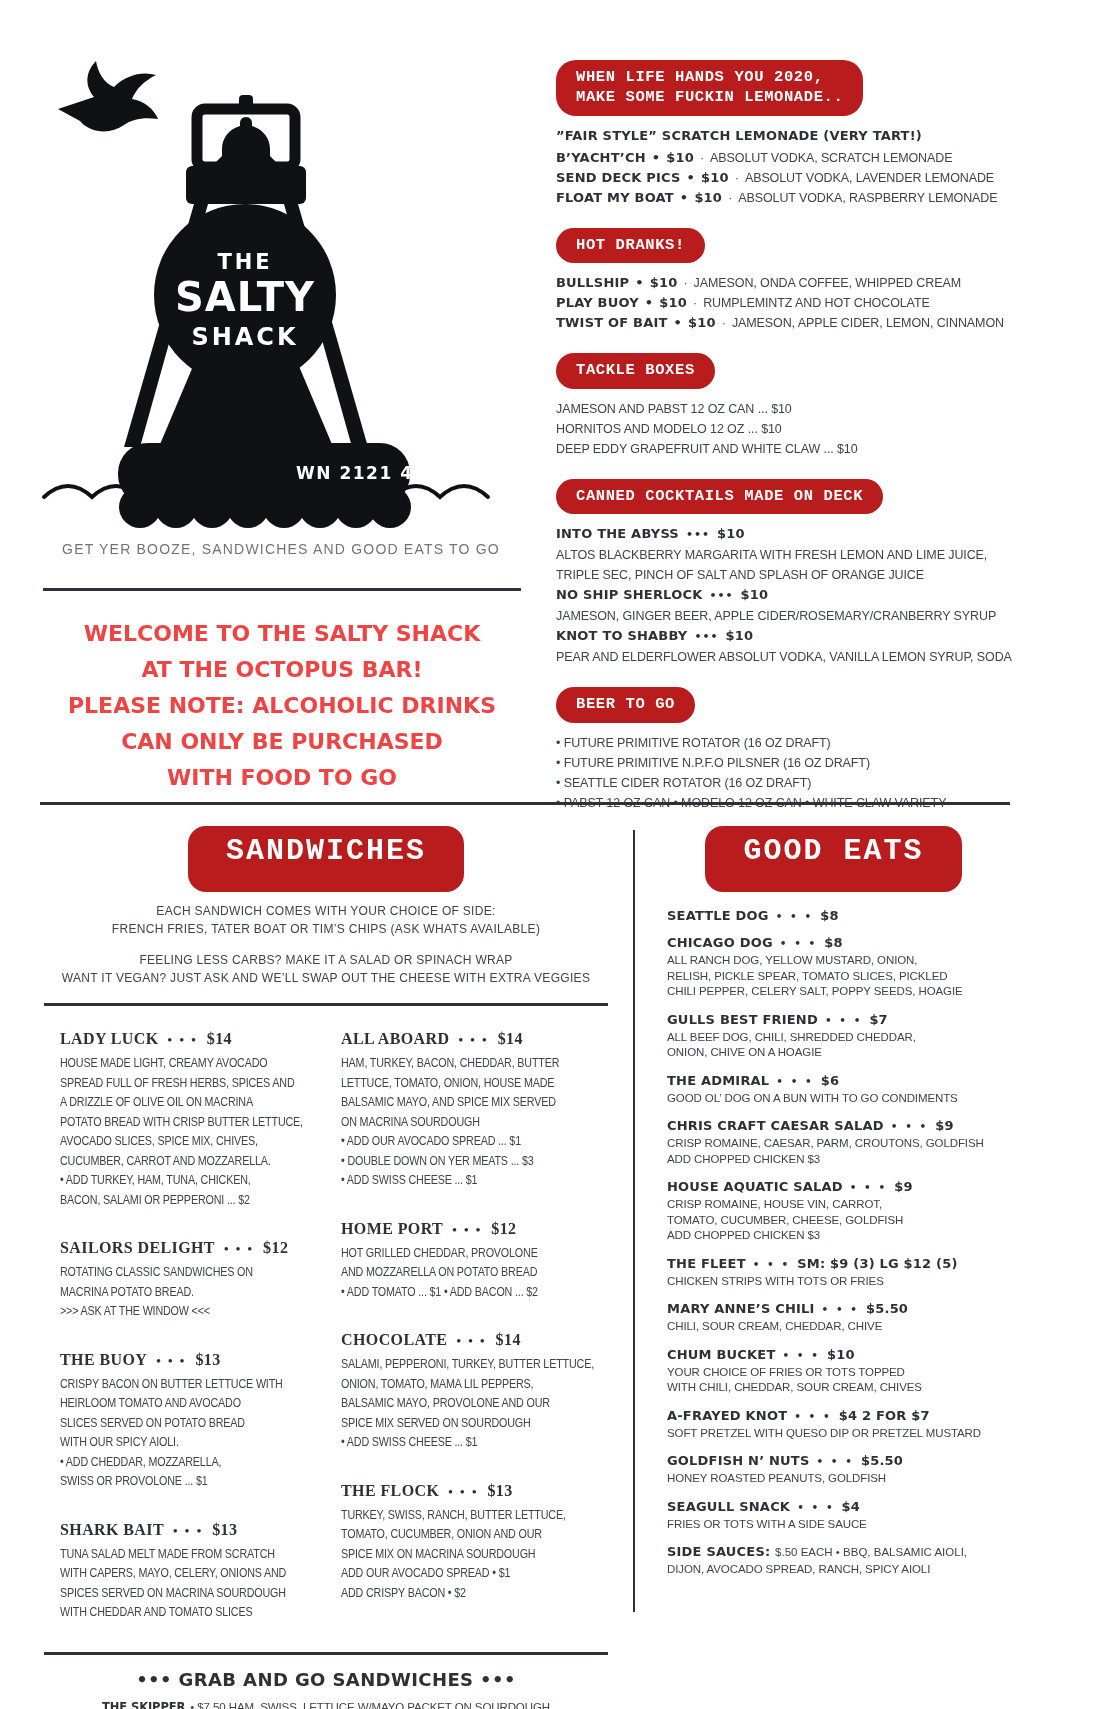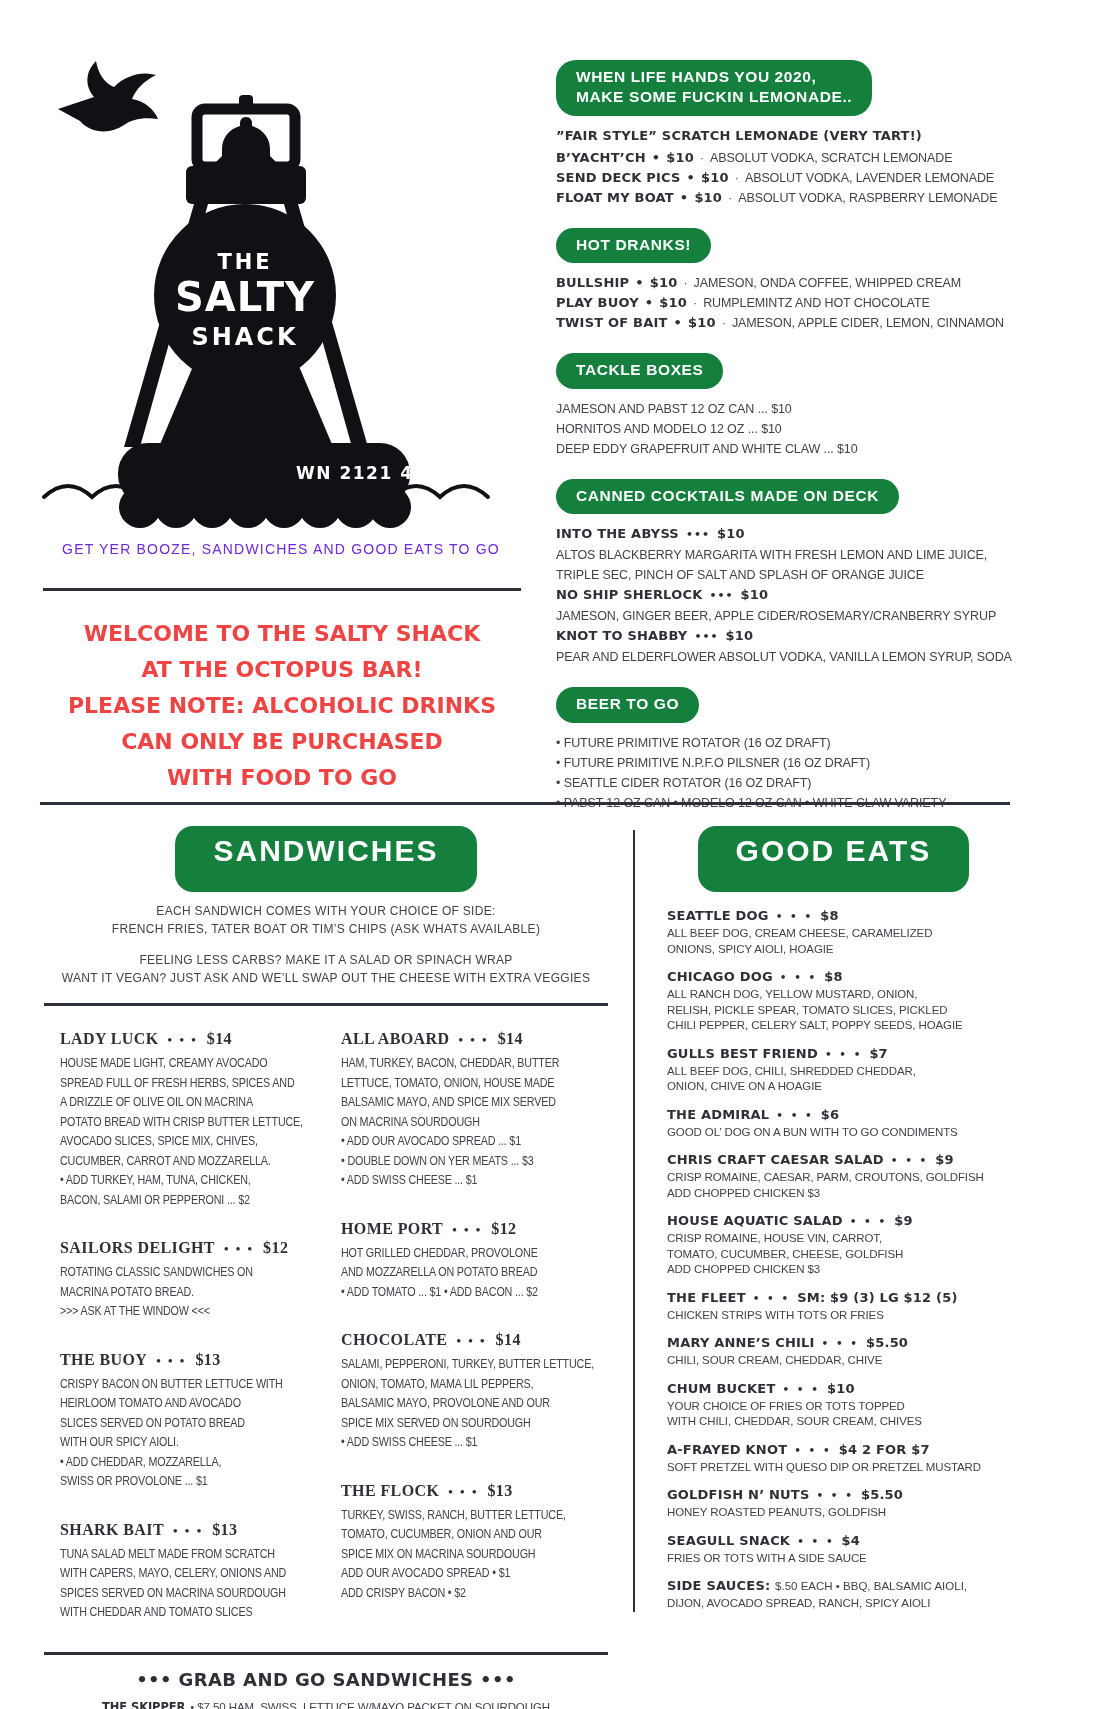--- a/index.html
+++ b/index.html
@@ -1,28 +1,28 @@
 <!DOCTYPE html>
 <html><head>
 <meta charset="utf-8">
 <style>
   html,body{margin:0;padding:0;background:#ffffff;}
   body{width:1111px;height:1709px;position:relative;font-family:"Liberation Sans",sans-serif;color:#3f424a;}
   .page{position:absolute;inset:0;background:#fff;overflow:hidden;}
 
   
-  .pill{display:inline-block;background:#15803d;color:#fff;font-family:Liberation Sans, sans-serif;
+  .pill{display:inline-block;background:#b91c1c;color:#fff;font-family:Liberation Mono, monospace;
         font-weight:800;border-radius:24px;text-align:left;}
   .pill-sm{font-size:15.5px;letter-spacing:.6px;padding:7px 20px 8px;border-radius:20px;line-height:1.32;}
   .pill-lg{font-size:30px;letter-spacing:2px;padding:8px 38px 24px;border-radius:18px;}
 
   
   .logo{position:absolute;left:40px;top:45px;width:480px;height:492px;}
   .tagline{position:absolute;left:34px;top:541px;width:494px;text-align:center;font-size:14px;
-           letter-spacing:1.2px;color:#6d28d9;}
+           letter-spacing:1.2px;color:#737373;}
   .hr1{position:absolute;left:43px;top:588px;width:478px;height:3px;background:#2d3037;}
   .hr-main{position:absolute;left:40px;top:802px;width:970px;height:3px;background:#2d3037;}
   .welcome{position:absolute;left:30px;top:616px;width:504px;text-align:center;
            font-family:"DejaVu Sans",sans-serif;font-weight:800;font-size:22px;line-height:36px;color:#ef4444;}
 
   
   .drinks{position:absolute;left:556px;top:60px;width:456px;}
   .dsec{margin-bottom:20px;}
   .dsec .pill{margin-bottom:10px;}
   .dline{font-size:12.5px;letter-spacing:-0.1px;line-height:20px;color:#3f424a;white-space:nowrap;}
@@ -338,24 +338,20 @@
 </div>
   </div>
 
   <div class="vdiv"></div>
 
   <div class="ge-col">
     <div class="pill pill-lg">GOOD EATS</div>
     <div class="ge-items">
   <div class="ge">
     <div class="gename"><span>SEATTLE DOG</span><span class="gesep">• • •</span><span>$8</span> </div>
-    <div class="gedesc">
-            <div>ALL BEEF DOG, CREAM CHEESE, CARAMELIZED</div>
-            <div>ONIONS, SPICY AIOLI, HOAGIE</div>
-          </div>
   </div>
 
   <div class="ge">
     <div class="gename"><span>CHICAGO DOG</span><span class="gesep">• • •</span><span>$8</span> </div>
     <div class="gedesc">
             <div>ALL RANCH DOG, YELLOW MUSTARD, ONION,</div>
             <div>RELISH, PICKLE SPEAR, TOMATO SLICES, PICKLED</div>
             <div>CHILI PEPPER, CELERY SALT, POPPY SEEDS, HOAGIE</div>
           </div>
   </div>

